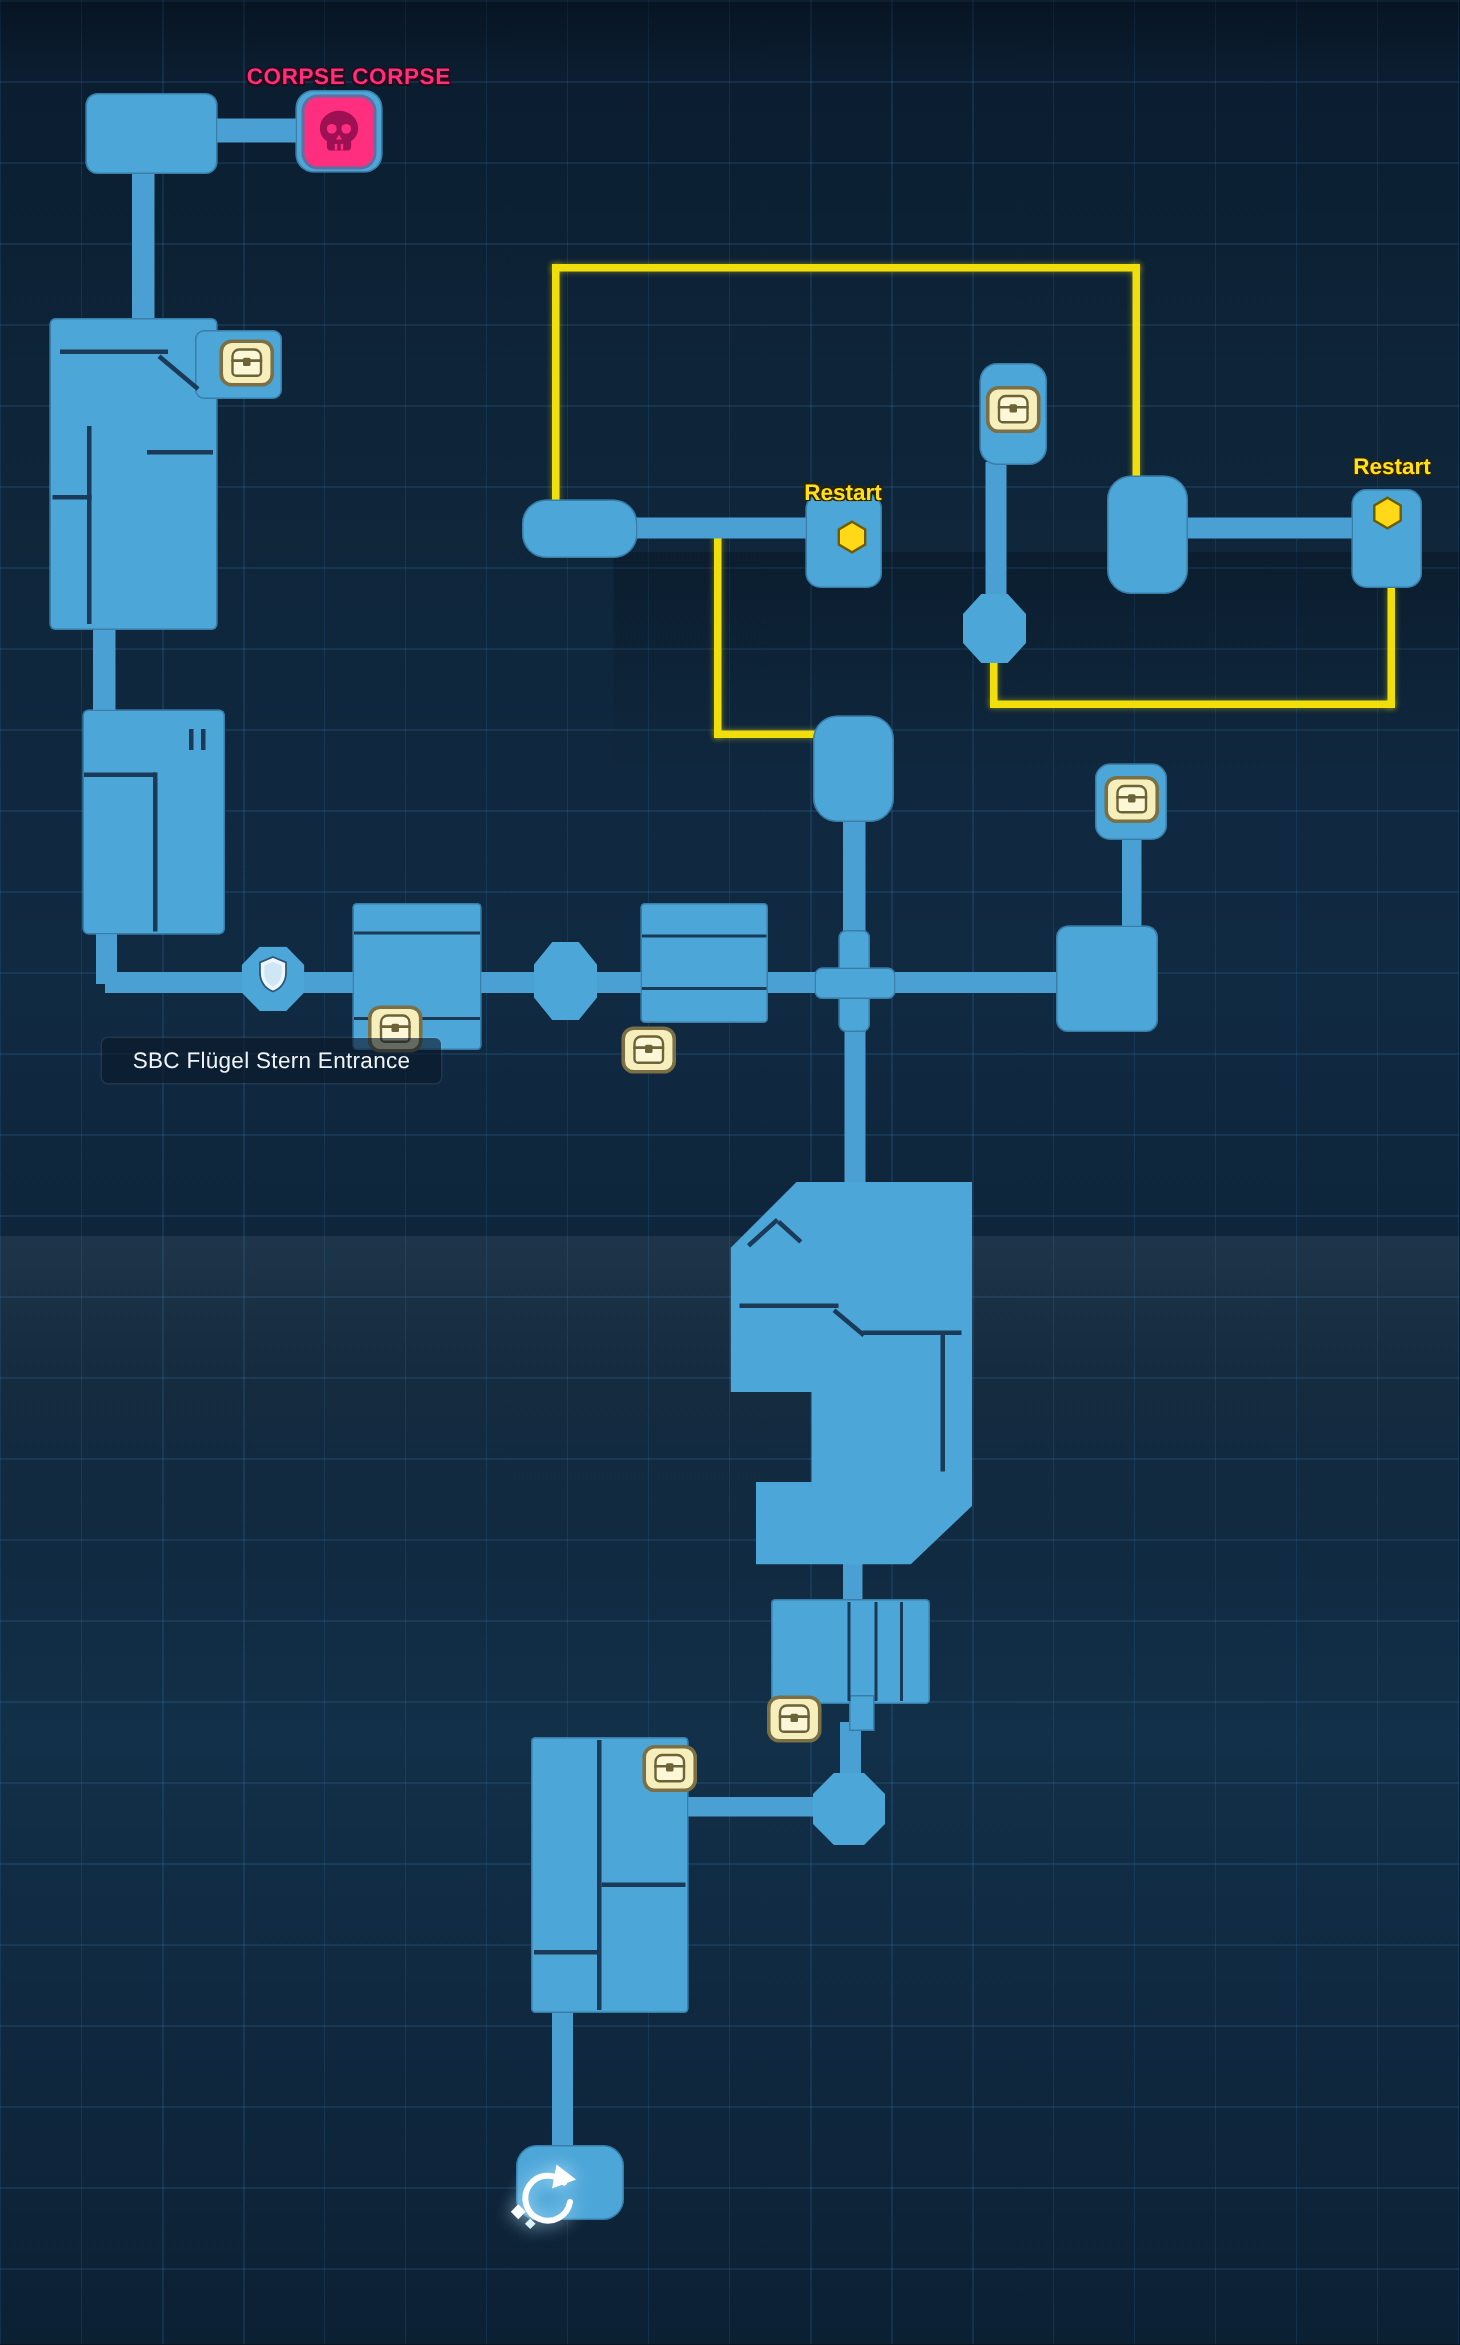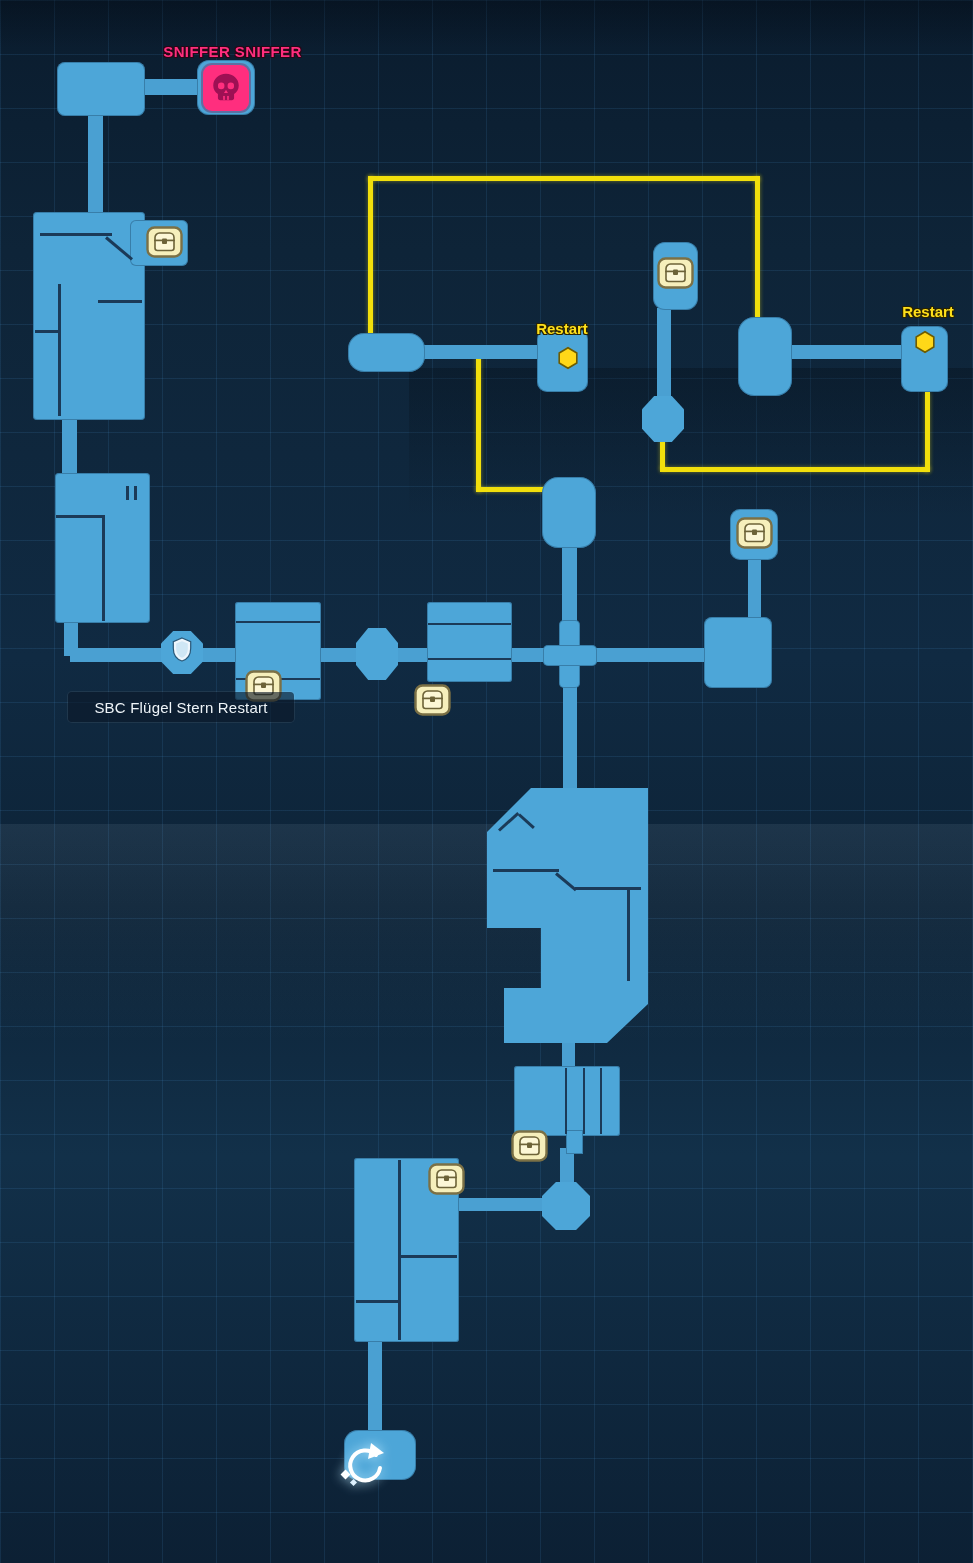--- a/index.html
+++ b/index.html
@@ -194,17 +194,17 @@
       <use href="#sym-hex" xlink:href="#sym-hex"></use>
     </svg>
   <svg class="icon" style="left:913px;top:330px" width="24" height="24">
       <use href="#sym-hex" xlink:href="#sym-hex"></use>
     </svg>
 
   <svg class="icon glow" style="left:336px;top:1438px" width="54" height="54">
       <use href="#sym-teleport" xlink:href="#sym-teleport"></use>
     </svg>
 
-  <div class="boss-label" style="left:135px;top:43px;width:195px">SNIFFER SNIFFER</div>
+  <div class="boss-label" style="left:135px;top:43px;width:195px">CORPSE CORPSE</div>
   <div class="restart-label" style="left:492px;top:320px;width:140px">Restart</div>
   <div class="restart-label" style="left:858px;top:303px;width:140px">Restart</div>
-  <div class="maplabel" style="left:68px;top:692px;width:226px;height:30px">SBC Flügel Stern Restart</div>
+  <div class="maplabel" style="left:68px;top:692px;width:226px;height:30px">SBC Flügel Stern Entrance</div>
 </div>
 
 </body></html>

